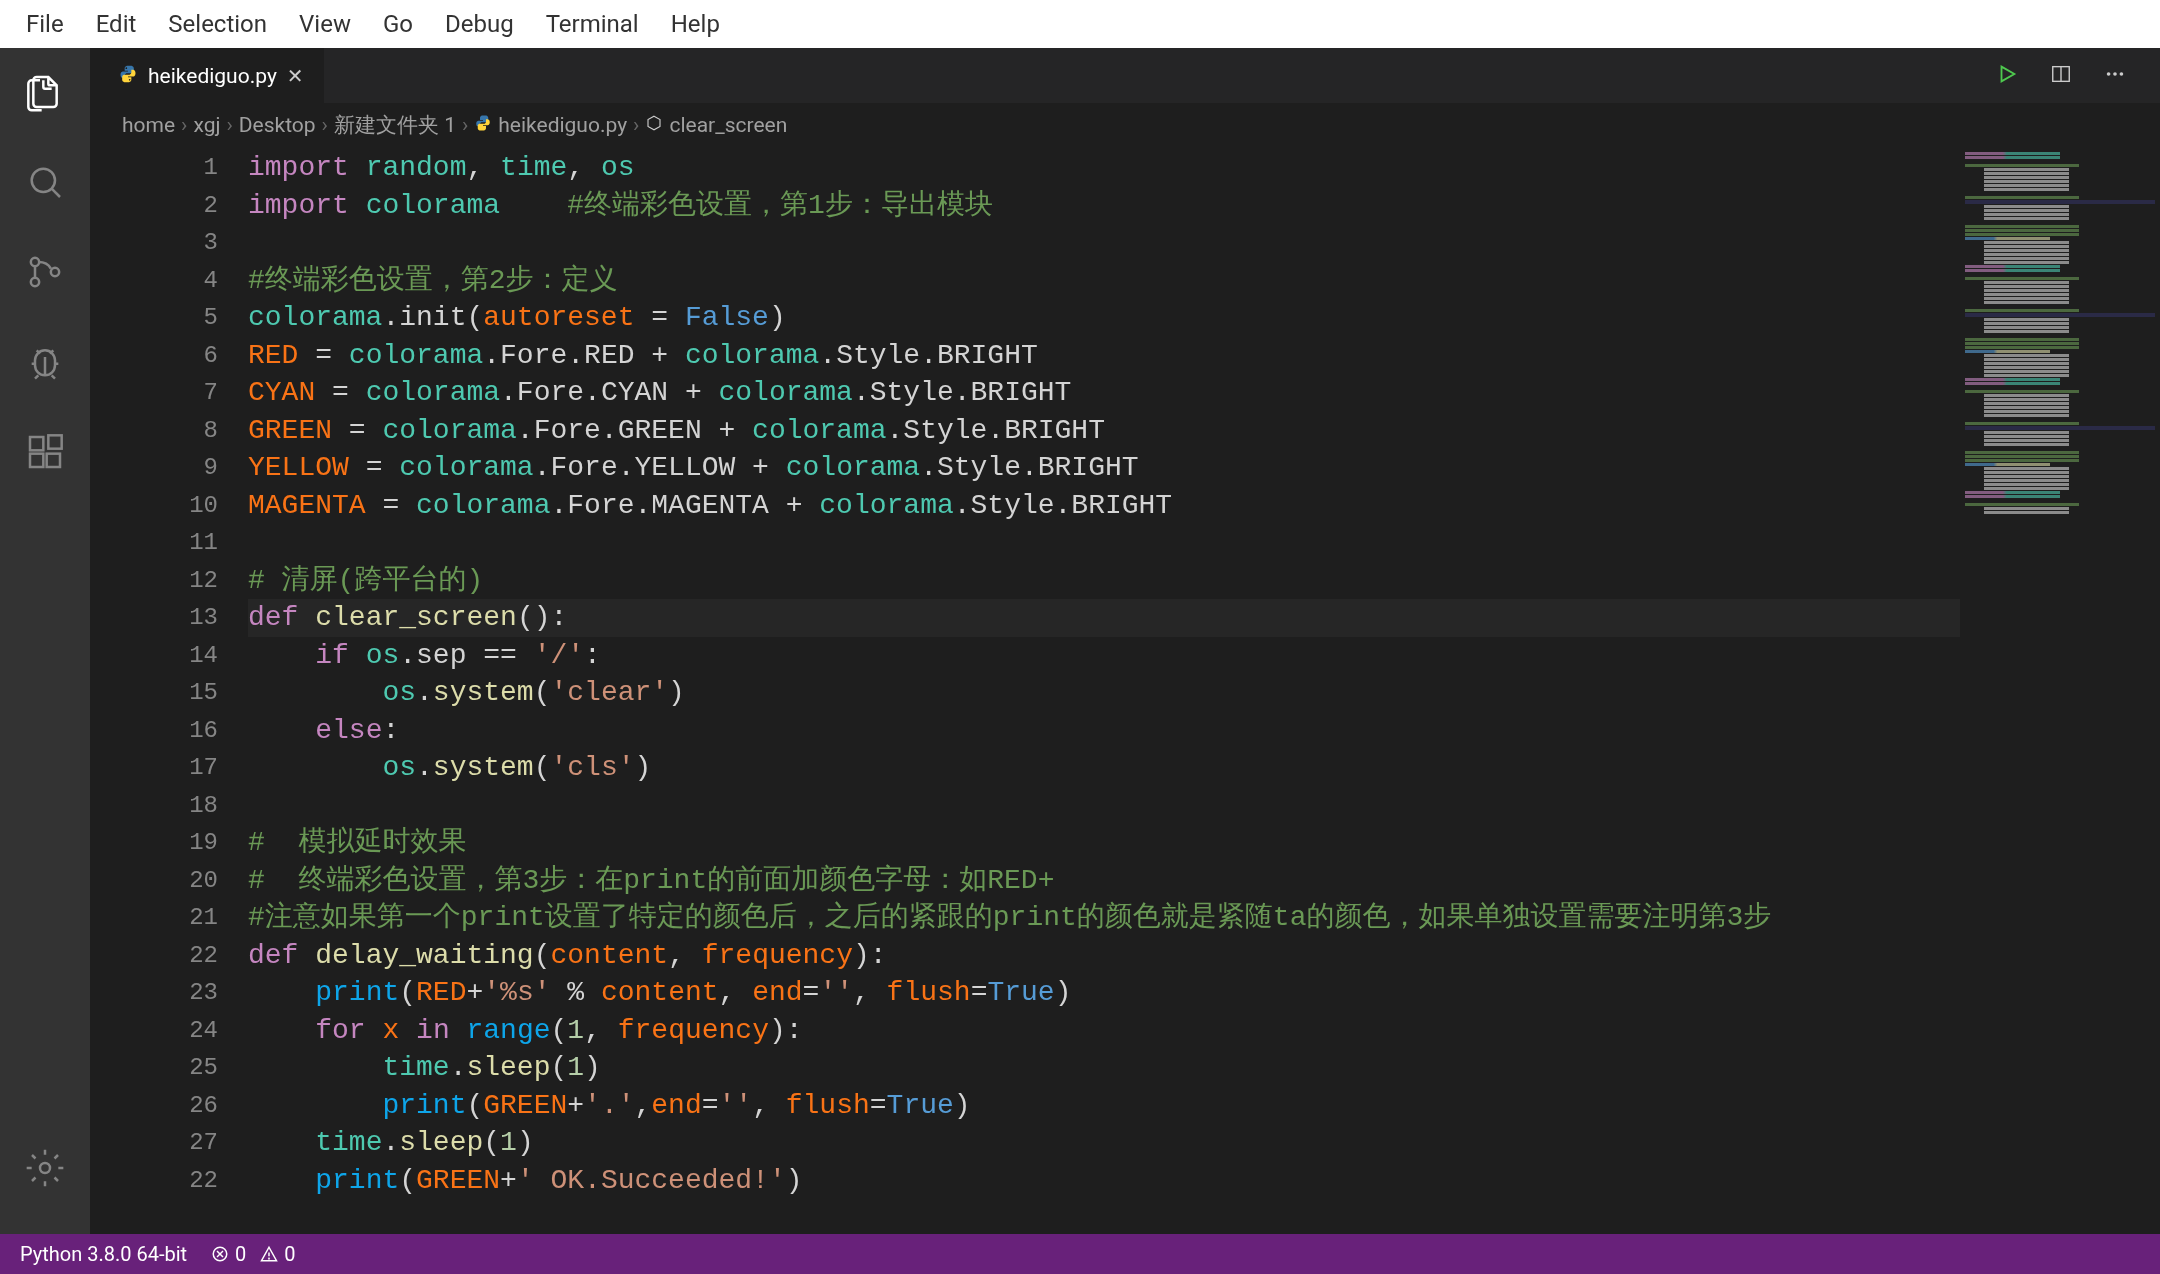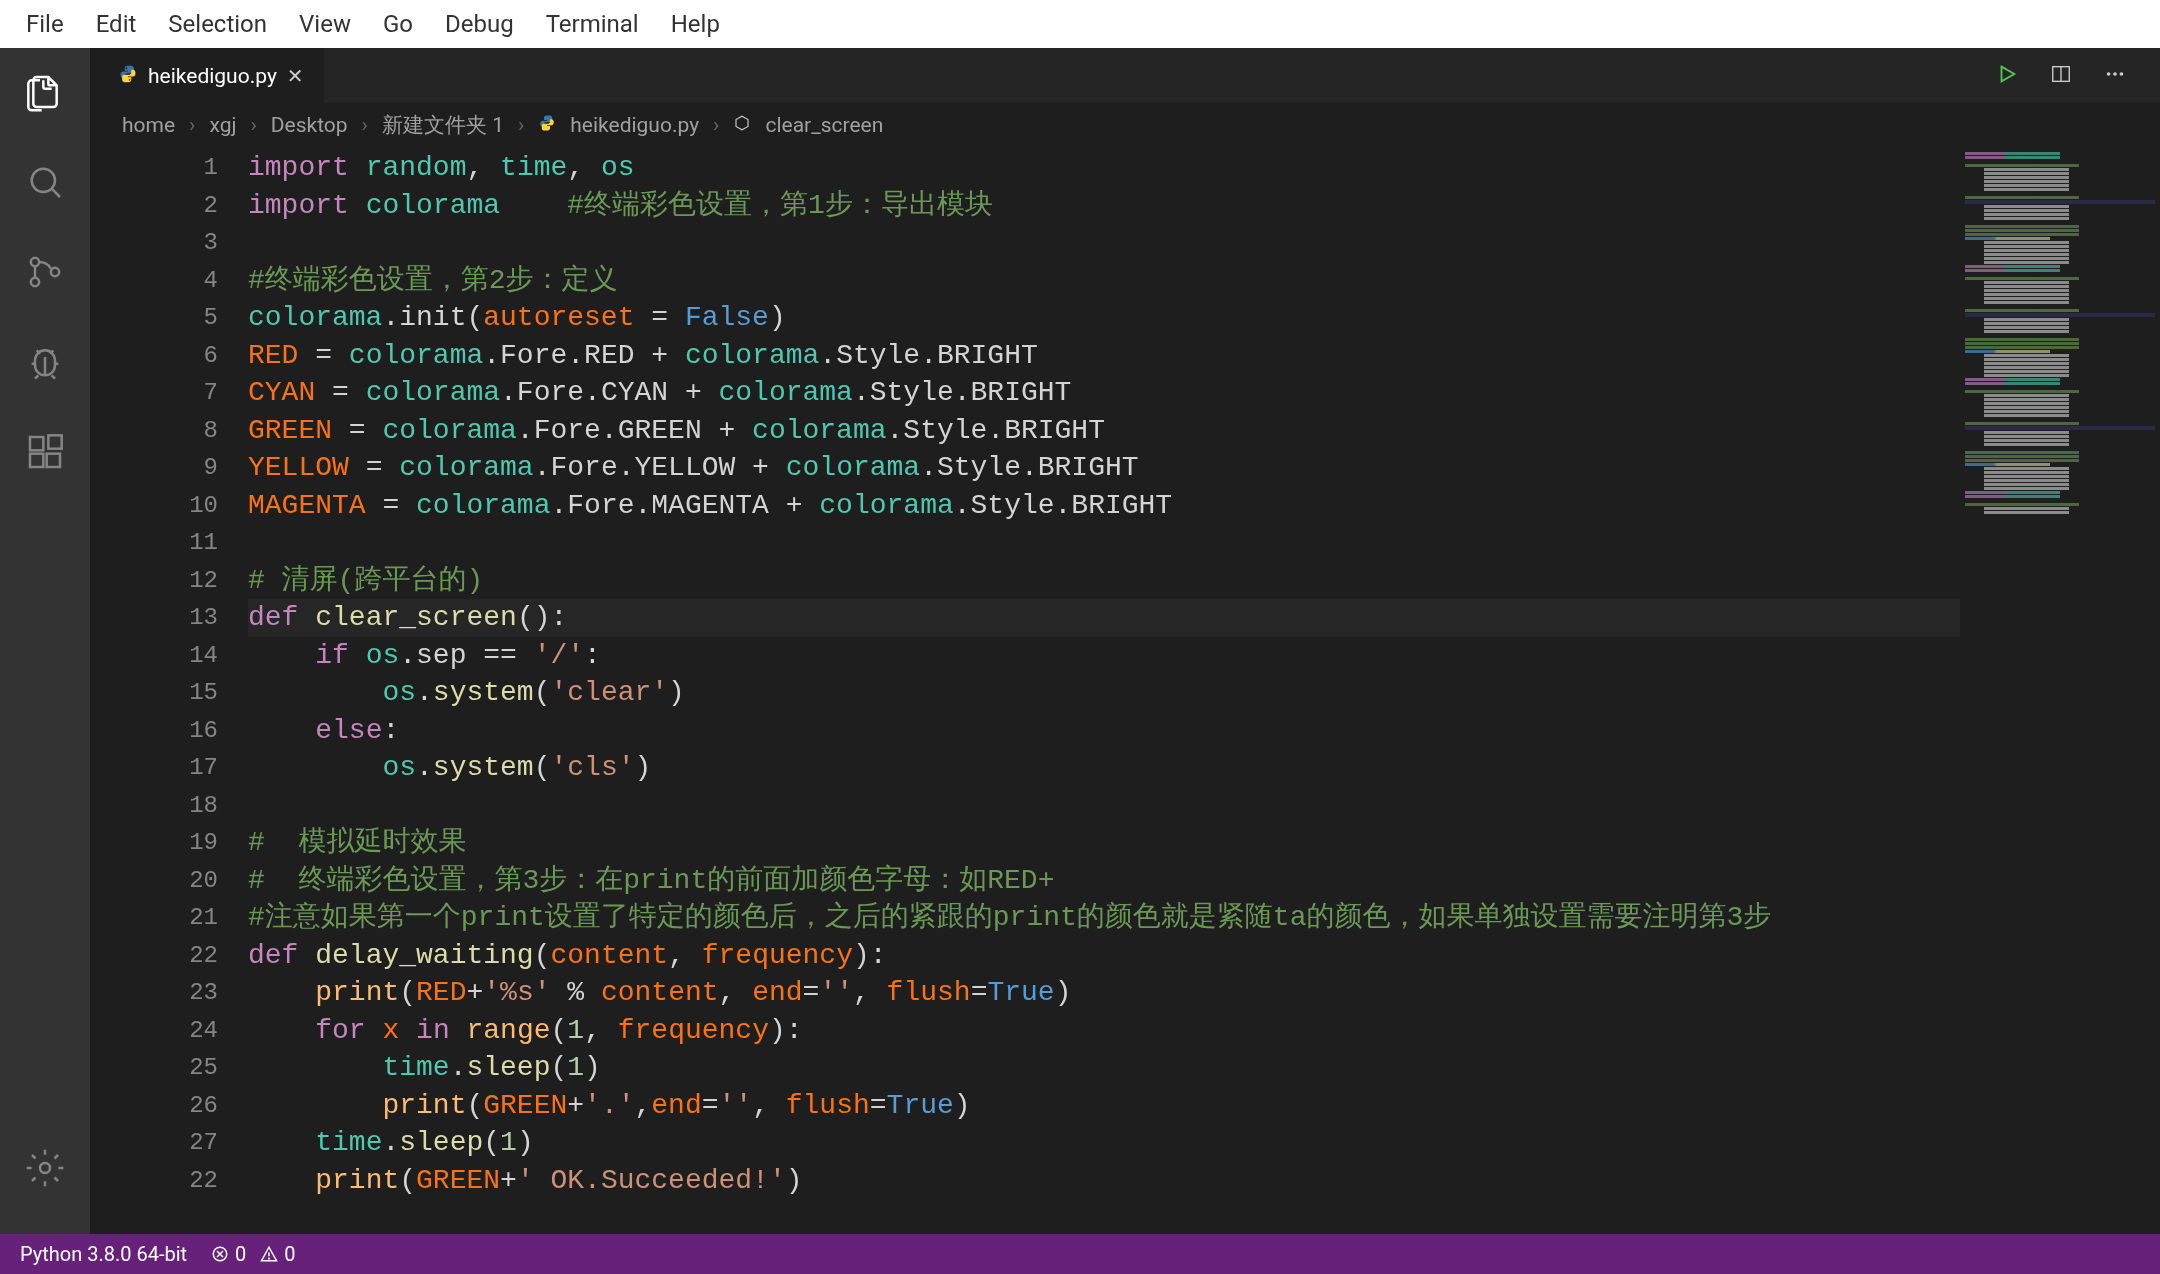--- a/index.html
+++ b/index.html
@@ -90,21 +90,21 @@
   height: 26px;
   cursor: pointer;
   color: #cccccc;
 }
 .breadcrumb {
   display: flex;
   align-items: center;
   padding: 8px 24px;
   font-size: 21px;
   color: #a0a0a0;
-  gap: 14px;
+  gap: 6px;
   background: #1e1e1e;
 }
 .breadcrumb-sep { color: #666; }
 .breadcrumb-item { cursor: pointer; }
 .breadcrumb-icon { color: #3776ab; }
 .editor-body {
   flex: 1;
   display: flex;
   overflow: hidden;
   position: relative;
@@ -132,21 +132,21 @@
 .line.current { background: rgba(255,255,255,0.04); }
 .kw { color: #c586c0; }
 .mod { color: #4ec9b0; }
 .fn { color: #dcdcaa; }
 .var { color: #f97316; }
 .str { color: #ce9178; }
 .com { color: #6a9955; }
 .const { color: #569cd6; }
 .num { color: #b5cea8; }
 .op { color: #d4d4d4; }
-.builtin { color: #fdba74; }
+.builtin { color: #0ea5e9; }
 .minimap {
   position: absolute;
   right: 0;
   top: 0;
   width: 200px;
   height: 100%;
   background: #1e1e1e;
   padding: 5px;
   overflow: hidden;
 }

